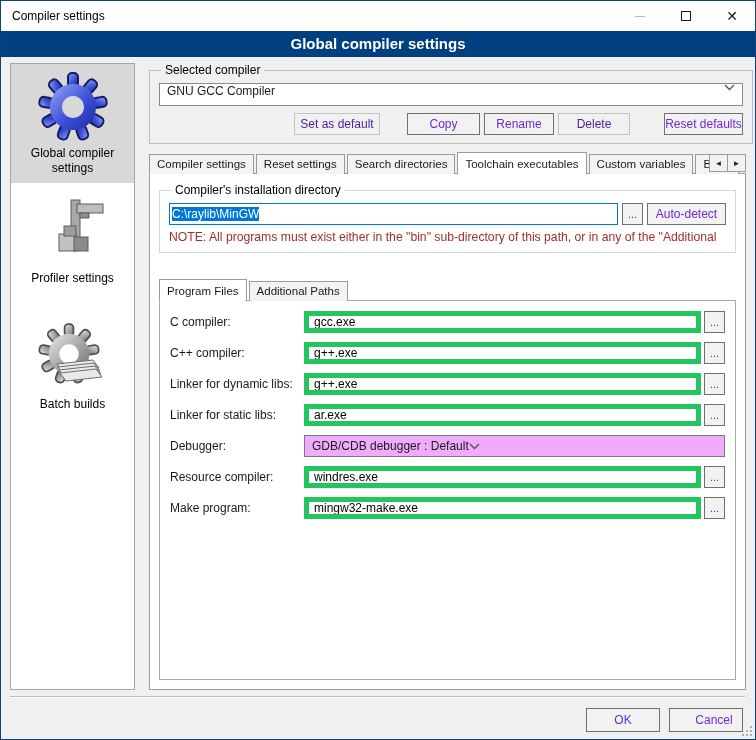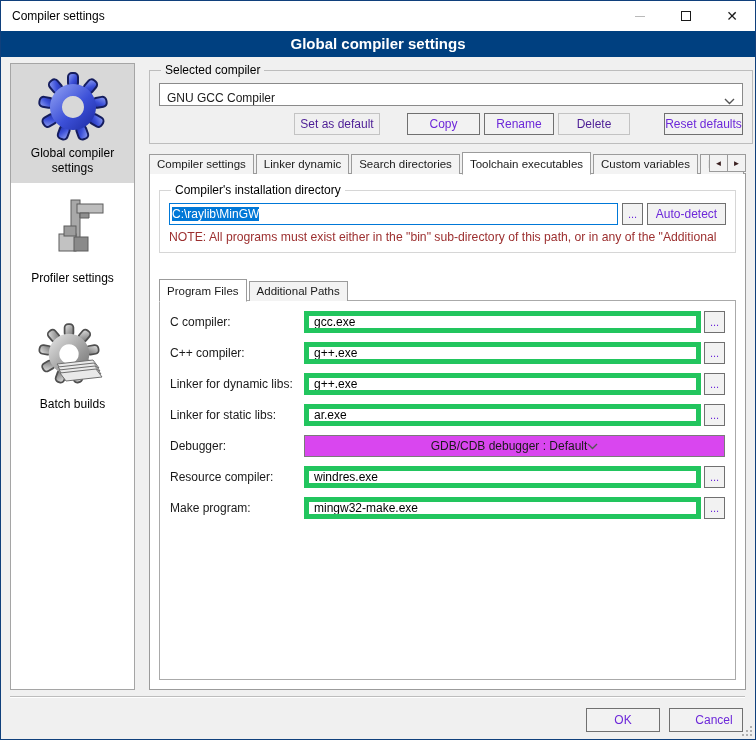--- a/index.html
+++ b/index.html
@@ -31,21 +31,21 @@
   .side-label { font-size:12px; line-height:15px; color:#000; }
 
   
   .content { position:absolute; left:148px; top:62px; width:597px; height:627px;
              display:flex; flex-direction:column; }
 
   fieldset { border:1px solid #bdbdbd; padding:4px 9px 8px; }
   legend { font-size:12px; padding:0 4px; margin-left:2px; color:#000; }
 
   .combo { height:23px; background:#fff; border:1px solid #8a8a8a; display:flex;
-           align-items:flex-end; justify-content:space-between; padding:0 7px; margin-top:2px; }
+           align-items:flex-start; justify-content:space-between; padding:0 7px; margin-top:2px; }
   .combo-text { font-size:12px; }
 
   .btn { background:#f2f2f2; border:1px solid #707070; height:22px; font-size:12px;
          font-family:"Liberation Sans", sans-serif; display:inline-flex; align-items:center;
          justify-content:center; color:#6d28d9; }
   .btn.disabled { border-color:#c3c3c3; color:#4c1d95; background:#f0f0f0; }
 
   .cmp-btn-row { display:flex; margin-top:7px; }
   .b-setdef { margin-left:135px; width:86px; }
   .b-copy   { margin-left:27px;  width:73px; }
@@ -80,22 +80,22 @@
 
   
   .innerstrip { margin-top:26px; }
   .innerpage { flex:1; border:1px solid #aaa; background:#fff; margin-top:-1px;
                padding:10px 10px 0; }
   .frow { display:flex; align-items:center; margin-bottom:9px; }
   .flabel { width:134px; font-size:12px; flex:none; }
   .fctrl { flex:1; display:flex; gap:3px; align-items:center; }
   .textfield { flex:1; height:22px; border:5px solid #22c55e; background:#fff;
                font:12px "Liberation Sans", sans-serif; padding:0 5px; color:#000; }
-  .selectbox { flex:1; height:22px; border:1px solid #7a7a7a; background:#d946ef;
-               display:flex; align-items:center; justify-content:center; padding:0 7px; }
+  .selectbox { flex:1; height:22px; border:1px solid #7a7a7a; background:#f0abfc;
+               display:flex; align-items:center; justify-content:flex-start; padding:0 7px; }
 
   
   .footer-sep { position:absolute; left:9px; right:10px; top:695px; height:2px;
                 border-top:1px solid #bdbdbd; border-bottom:1px solid #fff; }
   .btn-ok { position:absolute; left:585px; top:707px; width:74px; height:24px; }
   .btn-cancel { position:absolute; left:668px; top:707px; width:74px; height:24px;padding-left:16px; }
   .resize-grip { position:absolute; right:3px; bottom:3px; }
 </style>
 </head>
 <body>
@@ -206,21 +206,21 @@
         <button class="btn disabled b-setdef">Set as default</button>
         <button class="btn b-copy">Copy</button>
         <button class="btn b-rename">Rename</button>
         <button class="btn disabled b-delete">Delete</button>
         <button class="btn b-reset">Reset defaults</button>
       </div>
     </fieldset>
 
     <div class="tabstrip">
       <div class="tab">Compiler settings</div>
-      <div class="tab">Linker dynamic</div>
+      <div class="tab">Reset settings</div>
       <div class="tab">Search directories</div>
       <div class="tab active">Toolchain executables</div>
       <div class="tab">Custom variables</div>
       <div class="tab clipped">Build options</div>
       <div class="tab-arrows">
         <div class="arrow-btn">
             <span>◄</span>
           </div>
         <div class="arrow-btn">
             <span>►</span>

